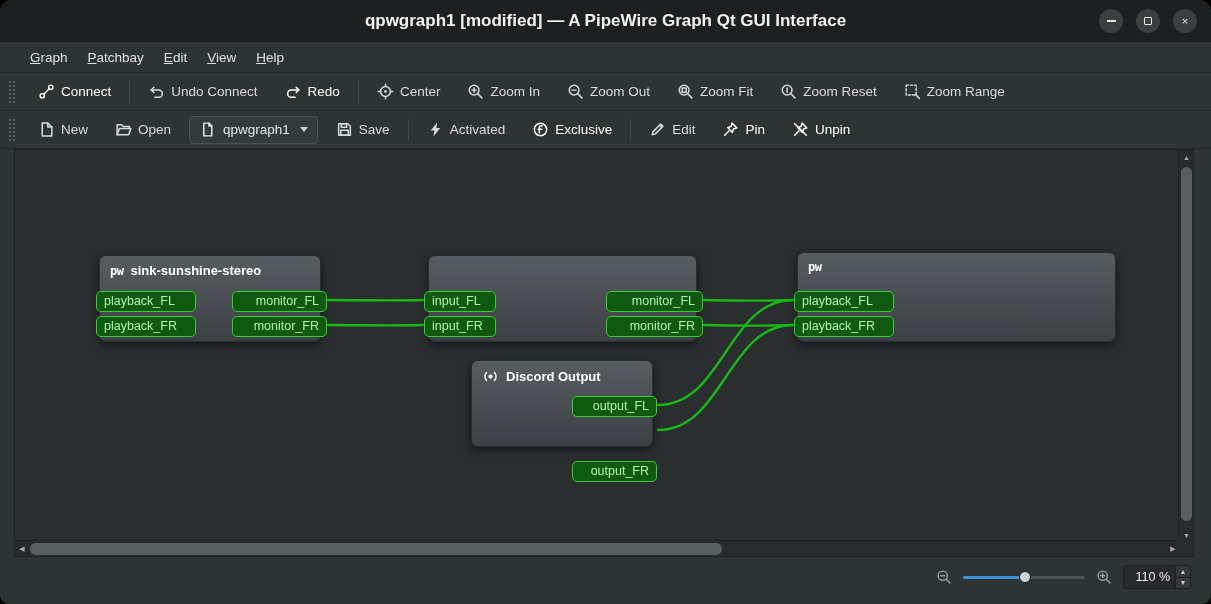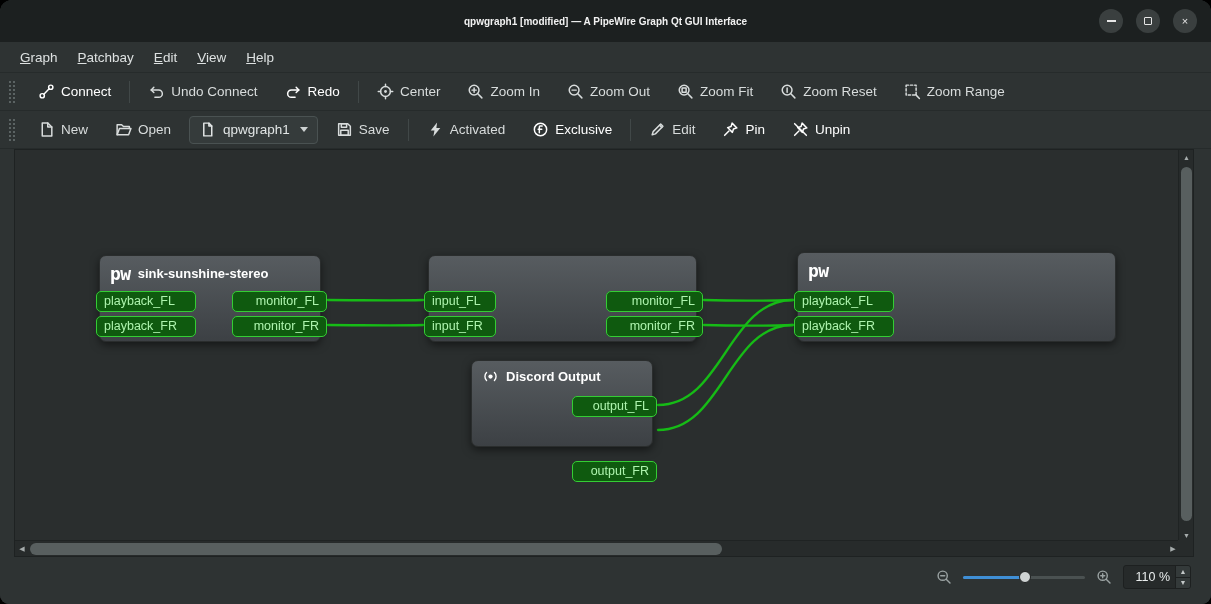--- a/index.html
+++ b/index.html
@@ -1,28 +1,28 @@
 <!DOCTYPE html>
 <html><head>
 <meta charset="utf-8">
 <style>
   * { margin:0; padding:0; box-sizing:border-box; }
   body { background:#000; font-family:"Liberation Sans", sans-serif; width:1211px; height:604px; overflow:hidden; }
   .window { position:relative; width:1211px; height:604px; background:#2e3333; border-radius:12px 12px 9px 9px; overflow:hidden; }
 
   
   .titlebar { position:absolute; top:0; left:0; right:0; height:42px; background:#1c2020; display:flex; align-items:center; justify-content:center; }
-  .win-title { color:#f2f2f2; font-size:10px; font-weight:700; }
+  .win-title { color:#f2f2f2; font-size:17px; font-weight:700; }
   .winbtns { position:absolute; right:14px; top:9px; display:flex; gap:13px; }
   .winbtn { width:24px; height:24px; border-radius:50%; background:#3a3f3f; color:#e6e6e6; display:flex; align-items:center; justify-content:center; font-size:11px; cursor:pointer; }
   .min-glyph { display:block; width:9px; height:1.6px; background:#e6e6e6; }
   .max-glyph { display:block; width:8px; height:8px; border:1.4px solid #e6e6e6; border-radius:1px; }
 
   
-  .menubar { position:absolute; top:42px; left:0; right:0; height:31px; background:#2e3333; display:flex; align-items:center; padding-left:10px; border-bottom:1px solid #262b2b; }
+  .menubar { position:absolute; top:42px; left:0; right:0; height:31px; background:#2e3333; display:flex; align-items:center; padding-left:20px; border-bottom:1px solid #262b2b; }
   .menu-item { display:inline-block; color:#dde1e1; font-size:13.5px; padding:5px 10px; border-radius:3px; cursor:pointer; }
   .menu-item::first-letter { text-decoration:underline; }
 
   
   .toolbar { position:absolute; left:0; right:0; height:38px; background:#2e3333; display:flex; align-items:center; gap:9px; padding-left:8px; border-bottom:1px solid #262b2b; }
   #toolbar-graph { top:73px; }
   #toolbar-patchbay { top:111px; }
   .grip { width:8px; height:24px; background-image:radial-gradient(circle, #5b6363 1px, transparent 1.2px); background-size:4px 4px; margin-right:4px; cursor:grab; }
   .tbtn { display:flex; align-items:center; gap:6px; height:28px; padding:0 9px; color:#d8dcdc; font-size:13.5px; border-radius:3px; cursor:pointer; white-space:nowrap; }
   .tbtn.disabled { color:#ffffff; }
@@ -35,21 +35,21 @@
 
   
   .canvas-wrap { position:absolute; top:149px; left:14px; width:1180px; height:408px; background:#2a2e2e; border:1px solid #1e2222; }
   .viewport { position:absolute; top:0; left:0; width:1165px; height:392px; overflow:hidden; }
   .edges { position:absolute; top:0; left:0; }
   .edges path { stroke:#16bb16; stroke-width:2.3; fill:none; stroke-linecap:round; }
 
   .node { position:absolute; background:linear-gradient(rgba(89,94,98,0.96), rgba(61,65,69,0.96)); border:1px solid #2a2d2d; border-radius:7px; box-shadow:0 3px 9px rgba(0,0,0,0.5); cursor:move; }
   .node-header { display:flex; align-items:center; gap:7px; padding:7px 10px 0 10px; }
   .node-title { color:#ffffff; font-weight:700; font-size:13px; white-space:nowrap; overflow:hidden; }
-  .pw-glyph { color:#ffffff; font-weight:700; font-size:18px; font-family:"DejaVu Sans Mono", monospace; letter-spacing:-0.5px; }
+  .pw-glyph { color:#ffffff; font-weight:700; font-size:12px; font-family:"DejaVu Sans Mono", monospace; letter-spacing:-0.5px; }
   .rec-icon { width:17px; height:17px; stroke:#ffffff; fill:none; stroke-width:1.3; stroke-linecap:round; flex:0 0 auto; }
 
   .port { position:absolute; height:21px; line-height:19px; font-size:12.5px; padding:0 7px; border-radius:5px; background:#0f5a0f; border:1px solid #34cd34; color:#aef4ae; cursor:crosshair; white-space:nowrap; overflow:hidden; }
   .port.out { text-align:right; }
 
   
   .vscroll { position:absolute; right:0; top:0; width:15px; height:392px; background:#272b2b; border-left:1px solid #1f2323; }
   .hscroll { position:absolute; left:0; bottom:0; width:1165px; height:16px; background:#272b2b; border-top:1px solid #1f2323; }
   .sb-corner { position:absolute; right:0; bottom:0; width:15px; height:16px; background:#272b2b; }
   .sb-arrow { position:absolute; color:#a6acac; font-size:7px; display:flex; align-items:center; justify-content:center; cursor:pointer; }

